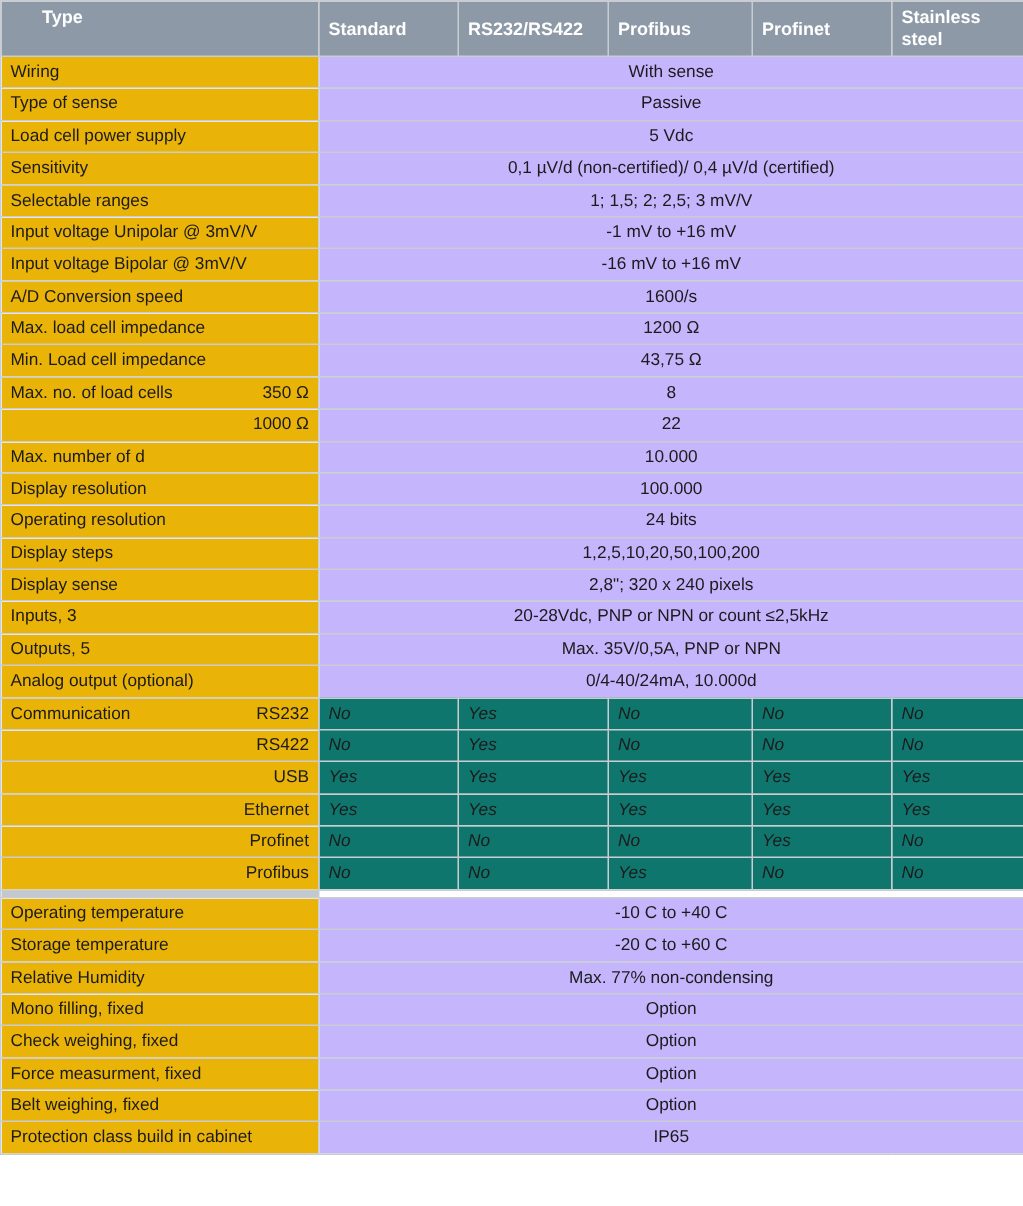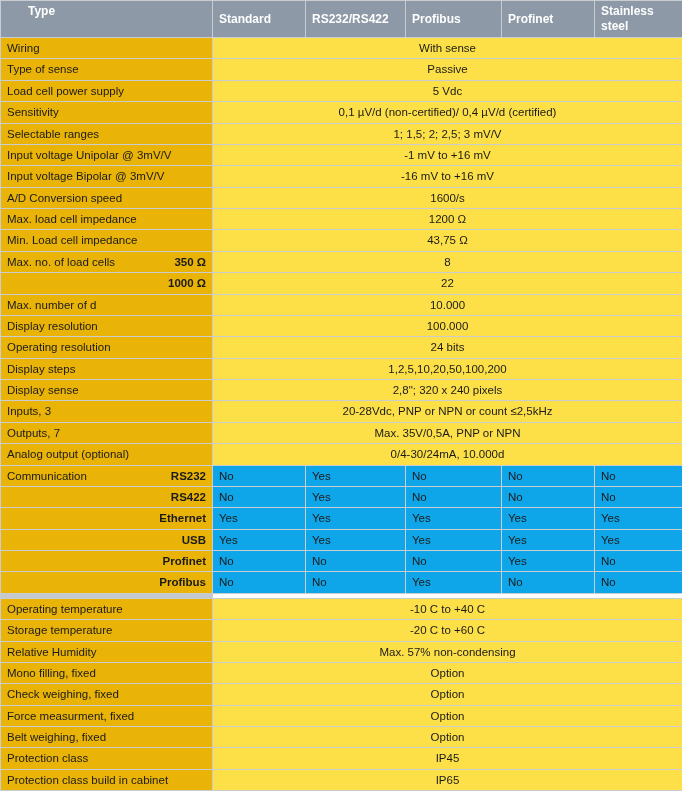--- a/index.html
+++ b/index.html
@@ -51,32 +51,32 @@
   }
   td.label {
     background: #eab308;
     color: #1b1b1b;
     text-align: left;
     white-space: nowrap;
     overflow: hidden;
   }
   td.label .sub-right {
     float: right;
-    font-weight: bold;
   }
   td.label .lbl-main {
     float: left;
   }
   td.value-span {
-    background: #fde047;
+    background: #c4b5fd;
     text-align: center;
   }
   td.cell {
-    background: #0ea5e9;
+    background: #0f766e;
     text-align: left;
+    font-style: italic;
   }
   tr.spacer td {
     height: 4px;
     padding: 0;
     border-left: 1px solid #c9cdd2;
     border-right: 1px solid #c9cdd2;
     border-top: 1px solid #c9cdd2;
     border-bottom: 1px solid #c9cdd2;
     background: #ffffff;
   }
@@ -217,29 +217,29 @@
         <td class="value-span" colspan="5">2,8"; 320 x 240 pixels</td>
       </tr>
       <tr>
         <td class="label clearfix">
           <span class="lbl-main">Inputs, 3</span>
         </td>
         <td class="value-span" colspan="5">20-28Vdc, PNP or NPN or count ≤2,5kHz</td>
       </tr>
       <tr>
         <td class="label clearfix">
-          <span class="lbl-main">Outputs, 7</span>
+          <span class="lbl-main">Outputs, 5</span>
         </td>
         <td class="value-span" colspan="5">Max. 35V/0,5A, PNP or NPN</td>
       </tr>
       <tr>
         <td class="label clearfix">
           <span class="lbl-main">Analog output (optional)</span>
         </td>
-        <td class="value-span" colspan="5">0/4-30/24mA, 10.000d</td>
+        <td class="value-span" colspan="5">0/4-40/24mA, 10.000d</td>
       </tr>
       <tr>
         <td class="label clearfix">
           <span class="lbl-main">Communication</span>
           <span class="sub-right">RS232</span>
         </td>
         <td class="cell">No</td>
         <td class="cell">Yes</td>
         <td class="cell">No</td>
         <td class="cell">No</td>
@@ -252,32 +252,32 @@
         </td>
         <td class="cell">No</td>
         <td class="cell">Yes</td>
         <td class="cell">No</td>
         <td class="cell">No</td>
         <td class="cell">No</td>
       </tr>
       <tr>
         <td class="label clearfix">
           <span class="lbl-main"></span>
+          <span class="sub-right">USB</span>
+        </td>
+        <td class="cell">Yes</td>
+        <td class="cell">Yes</td>
+        <td class="cell">Yes</td>
+        <td class="cell">Yes</td>
+        <td class="cell">Yes</td>
+      </tr>
+      <tr>
+        <td class="label clearfix">
+          <span class="lbl-main"></span>
           <span class="sub-right">Ethernet</span>
-        </td>
-        <td class="cell">Yes</td>
-        <td class="cell">Yes</td>
-        <td class="cell">Yes</td>
-        <td class="cell">Yes</td>
-        <td class="cell">Yes</td>
-      </tr>
-      <tr>
-        <td class="label clearfix">
-          <span class="lbl-main"></span>
-          <span class="sub-right">USB</span>
         </td>
         <td class="cell">Yes</td>
         <td class="cell">Yes</td>
         <td class="cell">Yes</td>
         <td class="cell">Yes</td>
         <td class="cell">Yes</td>
       </tr>
       <tr>
         <td class="label clearfix">
           <span class="lbl-main"></span>
@@ -313,21 +313,21 @@
       <tr>
         <td class="label clearfix">
           <span class="lbl-main">Storage temperature</span>
         </td>
         <td class="value-span" colspan="5">-20 C to +60 C</td>
       </tr>
       <tr>
         <td class="label clearfix">
           <span class="lbl-main">Relative Humidity</span>
         </td>
-        <td class="value-span" colspan="5">Max. 57% non-condensing</td>
+        <td class="value-span" colspan="5">Max. 77% non-condensing</td>
       </tr>
       <tr>
         <td class="label clearfix">
           <span class="lbl-main">Mono filling, fixed</span>
         </td>
         <td class="value-span" colspan="5">Option</td>
       </tr>
       <tr>
         <td class="label clearfix">
           <span class="lbl-main">Check weighing, fixed</span>
@@ -338,26 +338,20 @@
         <td class="label clearfix">
           <span class="lbl-main">Force measurment, fixed</span>
         </td>
         <td class="value-span" colspan="5">Option</td>
       </tr>
       <tr>
         <td class="label clearfix">
           <span class="lbl-main">Belt weighing, fixed</span>
         </td>
         <td class="value-span" colspan="5">Option</td>
-      </tr>
-      <tr>
-        <td class="label clearfix">
-          <span class="lbl-main">Protection class</span>
-        </td>
-        <td class="value-span" colspan="5">IP45</td>
       </tr>
       <tr>
         <td class="label clearfix">
           <span class="lbl-main">Protection class build in cabinet</span>
         </td>
         <td class="value-span" colspan="5">IP65</td>
       </tr>
     </tbody>
 </table>
 

